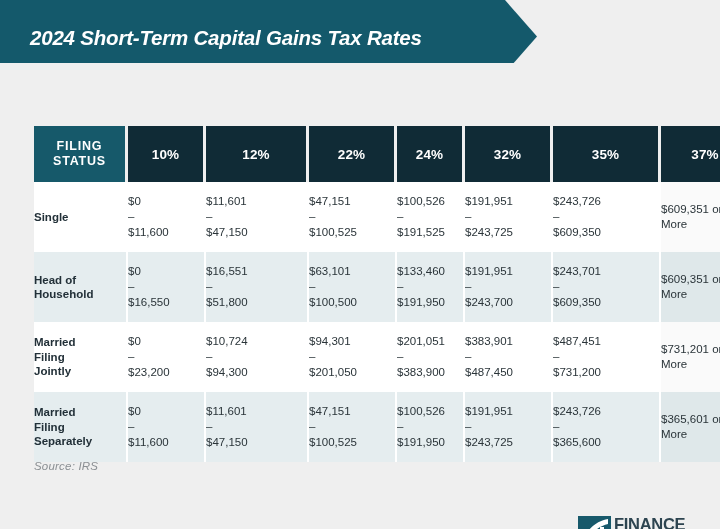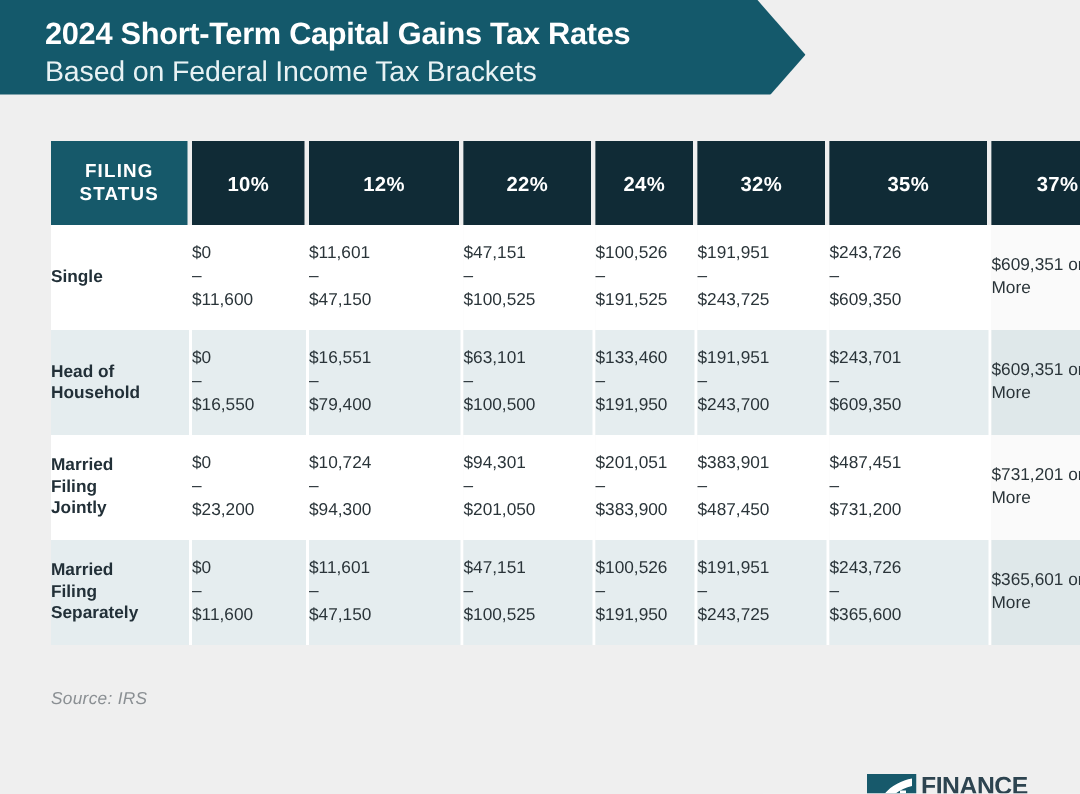--- a/index.html
+++ b/index.html
@@ -27,21 +27,22 @@
   
   #banner {
     position: absolute;
     left: 0; top: 0;
     width: 540px;
     height: 63px;
     background: #14596b;
     -webkit-clip-path: polygon(0 0, 505px 0, 537px 36.5px, 505px 73px, 0 73px);
     clip-path: polygon(0 0, 505px 0, 537px 36.5px, 505px 73px, 0 73px);
     box-sizing: border-box;
-    padding: 9px 0 0 30px;
+    padding: 24px 0 0 30px;
+    font-style: italic;
   }
   #banner .title-main {
     color: #ffffff;
     font-size: 20.5px;
     font-weight: bold;
     letter-spacing: -0.2px;
     line-height: 27px;
     white-space: nowrap;
   }
   #banner .title-sub {
@@ -50,21 +51,21 @@
     font-weight: normal;
     letter-spacing: -0.1px;
     line-height: 26px;
     white-space: nowrap;
   }
 
   
   #table-wrap {
     position: absolute;
     left: 34px;
-    top: 94px;
+    top: 126px;
     width: 652px;
   }
   table.tax {
     border-collapse: separate;
     border-spacing: 0;
     width: 652px;
     table-layout: fixed;
   }
   table.tax th, table.tax td {
     padding: 0;
@@ -173,21 +174,20 @@
     margin-top: 1px;
   }
 </style>
 </head>
 <body>
 
 <div id="page">
 
   <div id="banner">
     <div class="title-main">2024 Short-Term Capital Gains Tax Rates</div>
-    <div class="title-sub">Based on Federal Income Tax Brackets</div>
   </div>
 
   <div id="table-wrap">
     <table class="tax">
       <thead>
         <tr>
           <th class="filing-head" style="width:94px">
             <span>FILING</span><br>
             <span>STATUS</span>
           </th>
@@ -248,21 +248,21 @@
             <span>Household</span>
           </td>
           <td class="range">
             <span class="ln">$0</span>
             <span class="ln dash">–</span>
             <span class="ln">$16,550</span>
           </td>
           <td class="range">
             <span class="ln">$16,551</span>
             <span class="ln dash">–</span>
-            <span class="ln">$79,400</span>
+            <span class="ln">$51,800</span>
           </td>
           <td class="range">
             <span class="ln">$63,101</span>
             <span class="ln dash">–</span>
             <span class="ln">$100,500</span>
           </td>
           <td class="range">
             <span class="ln">$133,460</span>
             <span class="ln dash">–</span>
             <span class="ln">$191,950</span>

